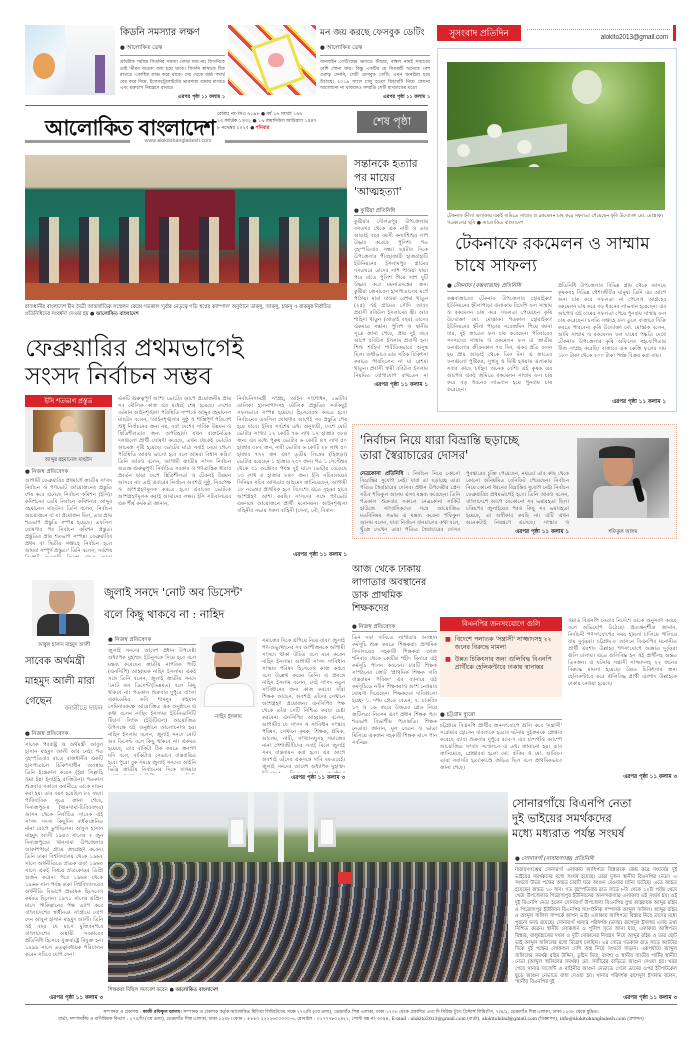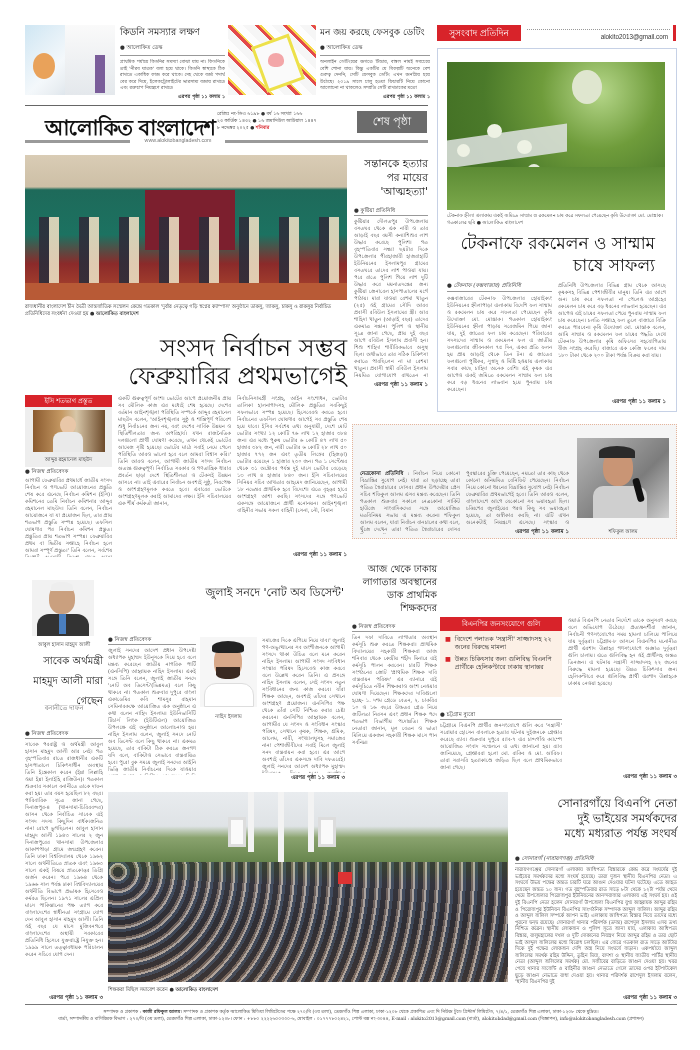--- a/index.html
+++ b/index.html
@@ -1,21 +1,21 @@
 <!DOCTYPE html>
 <html><head>
 <meta charset="utf-8">
 <style>
 *{box-sizing:border-box;margin:0;padding:0}
 body{width:700px;height:1050px;background:#fff;font-family:"DejaVu Serif",serif;color:#222;position:relative;overflow:hidden}
 .abs{position:absolute}
 .body-text{font-size:5.2px;line-height:7px;color:#444;text-align:justify;overflow:hidden}
 .byline{font-size:5.5px;color:#333}
 .cont{font-size:5.5px;font-weight:bold;color:#222}
-.hl{font-family:"DejaVu Sans",sans-serif;color:#111;text-align:right}
+.hl{font-family:"DejaVu Sans",sans-serif;color:#111;text-align:left}
 .photo{overflow:hidden}
 .rule{background:#999}
 .caption{font-size:5px;line-height:7px;color:#333}
 .redbar{background:#d8232a;color:#fff;font-family:"DejaVu Sans",sans-serif;text-align:center}
 </style>
 </head>
 <body>
 
 <div class="abs photo" style="left:25px;top:25px;width:90px;height:70px;background:linear-gradient(135deg,#cfe6f3 0%,#f4f8fb 45%,#e9eef2 60%,#b7c8d6 100%)">
   <div style="position:absolute;left:8px;top:28px;width:22px;height:26px;border-radius:50%;background:#e9a25a"></div>
@@ -88,39 +88,41 @@
   <b>আলোকিত বাংলাদেশ</b>
 </div>
 
 <div class="abs hl" style="left:354px;top:156px;width:74px;font-size:10.5px;line-height:14px">সন্তানকে হত্যার পর মায়ের 'আত্মহত্যা'</div>
 <div class="abs byline" style="left:354px;top:207px;width:74px">● <span>কুষ্টিয়া প্রতিনিধি</span></div>
 <div class="abs rule" style="left:354px;top:215px;width:74px;height:1px"></div>
 <div class="abs body-text" style="left:354px;top:218px;width:74px;height:160px">কুষ্টিয়ার দৌলতপুর উপজেলায় বসতঘর থেকে এক নারী ও তার আড়াই বছর বয়সী কন্যাশিশুর লাশ উদ্ধার করেছে পুলিশ। গত বৃহস্পতিবার সন্ধ্যা ছয়টার দিকে উপজেলার পীরহাজারী হাজরাহাটি ইউনিয়নের ইসলামপুর গ্রামের বসতঘরে তাদের লাশ পাওয়া যায়। পরে রাতে পুলিশ গিয়ে লাশ দুটি উদ্ধার করে ময়নাতদন্তের জন্য কুষ্টিয়া জেনারেল হাসপাতালের মর্গে পাঠায়। মারা যাওয়া রেশমা খাতুন (২৫) ওই গ্রামের সৌদি আরব প্রবাসী রবিউল ইসলামের স্ত্রী। আর শাহিদা খাতুন (আড়াই বছর) তাদের একমাত্র সন্তান। পুলিশ ও স্থানীয় সূত্রে জানা গেছে, প্রায় দুই বছর আগে রবিউল ইসলাম প্রবাসী হন। শিশু শাহিদা শারীরিকভাবে অসুস্থ ছিল। অর্থাভাবে তার সঠিক চিকিৎসা করাতে পারছিলেন না মা রেশমা খাতুন। প্রবাসী স্বামী রবিউল ইসলাম নিয়মিত যোগাযোগ রাখতেন না এবং সংসারের খরচ দিতেন না বলে পারিবারিক কলহ চলছিল। ধারণা করা হচ্ছে, আর্থিক সংকট ও অশান্তির মানসিকভাবে ভেঙে পড়েই রেশমা এই ঘটনা ঘটিয়েছেন।</div>
 <div class="abs cont" style="left:354px;top:381px;width:74px;text-align:right">এরপর পৃষ্ঠা ১১ কলাম ১</div>
 
 <div class="abs hl" style="left:25px;top:334px;width:322px;font-size:24px;line-height:28px">
+  <div>ফেব্রুয়ারির প্রথমভাগেই</div>
   <div>সংসদ নির্বাচন সম্ভব</div>
-  <div>ফেব্রুয়ারির প্রথমভাগেই</div>
 </div>
 
 <div class="abs" style="left:25px;top:395px;width:87px;height:72px;background:#eee"></div>
 <div class="abs redbar" style="left:25px;top:395px;width:87px;height:12px;font-size:6.5px;line-height:12px">ইসি শতভাগ প্রস্তুত</div>
 <div class="abs photo" style="left:33px;top:410px;width:72px;height:42px;background:linear-gradient(90deg,#8a5a2f,#c69a64 40%,#d7c6a8 60%,#6d4a2a)">
   <div style="position:absolute;left:27px;top:6px;width:16px;height:18px;border-radius:50%;background:#e9c7a8"></div>
   <div style="position:absolute;left:20px;top:22px;width:30px;height:20px;background:#eaeaea;border-radius:8px 8px 0 0"></div>
 </div>
 <div class="abs caption" style="left:25px;top:456px;width:87px;text-align:center">আব্দুর রহমানেল মাছউদ</div>
 <div class="abs byline" style="left:25px;top:468px;width:87px">● <span>নিজস্ব প্রতিবেদক</span></div>
 <div class="abs body-text" style="left:25px;top:477px;width:87px;height:80px">আগামী ফেব্রুয়ারির প্রথমার্ধে জাতীয় সংসদ নির্বাচন ও গণভোট আয়োজনের প্রস্তুতি শেষ করে এনেছে নির্বাচন কমিশন (ইসি)। কমিশনের তেমি নির্বাচন কমিশনার আব্দুর রহমানেল মাছউদ। তিনি বলেন, নির্বাচন আয়োজনে যা যা প্রয়োজন ছিল, তার প্রায় শতভাগ প্রস্তুতি সম্পন্ন হয়েছে। তফসিল ঘোষণার পর নির্বাচন কমিশন প্রস্তুত। প্রস্তুতির প্রায় শতভাগ সম্পন্ন। ফেব্রুয়ারির প্রথম বা দ্বিতীয় সপ্তাহে নির্বাচন হলে আমরা সম্পূর্ণ প্রস্তুত।' তিনি বলেন, সর্বশেষ রিপোর্ট অনুযায়ী বিদেশ থেকে আসা ভোটের কালি এসে পৌঁছেছে। এটি নির্বাচন প্রস্তুতির</div>
 <div class="abs body-text" style="left:118px;top:395px;width:113px;height:162px">একটি গুরুত্বপূর্ণ অংশ। ভোটের আগে প্রয়োজনীয় প্রায় সব মৌলিক কাজ এর মধ্যেই শেষ হয়েছে। দেশের বর্তমান আইনশৃঙ্খলা পরিস্থিতি সম্পর্কে আব্দুর রহমানেল মাছউদ বলেন, 'আইনশৃঙ্খলার সুষ্ঠু ও শান্তিপূর্ণ পরিবেশ শুধু নির্বাচনের জন্য নয়, বরং দেশের সার্বিক উন্নয়ন ও স্থিতিশীলতার জন্য অপরিহার্য। যখন রাজনৈতিক দলগুলো প্রার্থী ঘোষণা করেছে, তখন থেকেই ভোটের আমেজ সৃষ্টি হয়েছে। ভোটের মাঠে সবাই নেমে গেলে পরিস্থিতি আরও ভালো হবে বলে আমরা বিশ্বাস করি।' তিনি আরও বলেন, আগামী জাতীয় সংসদ নির্বাচন অত্যন্ত গুরুত্বপূর্ণ। নির্বাচিত সরকার ও গণতান্ত্রিক ধারার প্রবর্তন ছাড়া দেশে স্থিতিশীলতা ও টেকসই উন্নয়ন আসবে না। তাই এবারের নির্বাচন অবশ্যই সুষ্ঠু, নিরপেক্ষ ও অংশগ্রহণমূলক করতে হবে। এবারের ভোটকে অংশগ্রহণমূলক করাই আমাদের লক্ষ্য। ইসি সচিবালয়ের এক শীর্ষ কর্মকর্তা জানান,</div>
 <div class="abs body-text" style="left:237px;top:395px;width:110px;height:155px">নির্বাচনিসামগ্রী সংগ্রহ, আইন সংশোধন, ভোটার তালিকা হালনাগাদসহ মৌলিক প্রস্তুতির সবকিছুই সফলভাবে সম্পন্ন হয়েছে। হিসেবেরও করতে হবে। নির্বাচনের তফসিল ঘোষণার আগেই সব প্রস্তুতি শেষ হয়ে যাবে। ইসির সর্বশেষ তথ্য অনুযায়ী, দেশে মোট ভোটার সংখ্যা ১২ কোটি ৭৬ লাখ ১২ হাজার ৩৮৪ জন। এর মধ্যে পুরুষ ভোটার ৬ কোটি ৪৭ লাখ ৫০ হাজার ৩৮২ জন, নারী ভোটার ৬ কোটি ২৮ লাখ ৫০ হাজার ৭৭২ জন এবং তৃতীয় লিঙ্গের (হিজড়া) ভোটার রয়েছেন ১ হাজার ২৩০ জন। গত ১ সেপ্টেম্বর থেকে ৩১ অক্টোবর পর্যন্ত দুই মাসে ভোটার বেড়েছে ১৩ লাখ ৪ হাজার ৮৪০ জন। ইসি সচিবালয়ের সিনিয়র সচিব আখতার আহমেদ জানিয়েছেন, আগামী ১৮ নভেম্বর প্রাথমিক হবে বিদেশে। এতে বৃহত্তর হারে অংশগ্রহণ আশা করছি। সংসদের সঙ্গে গণভোট একসঙ্গে আয়োজনে প্রার্থী মনোনয়ন। আইনশৃঙ্খলা বাহিনীর সভায় সকল বাহিনী (সেনা, নৌ, বিমান</div>
 <div class="abs cont" style="left:237px;top:551px;width:110px;text-align:right">এরপর পৃষ্ঠা ১১ কলাম ১</div>
 
 <div class="abs" style="left:352px;top:424px;width:325px;height:115px;background:#f5f5f5;border:1px dotted #e6b49a"></div>
 <div class="abs hl" style="left:360px;top:433px;width:210px;font-size:11.5px;line-height:15px">
+  <div>'নির্বাচন নিয়ে যারা বিভ্রান্তি ছড়াচ্ছে</div>
+  <div>তারা স্বৈরাচারের দোসর'</div>
 </div>
 <div class="abs body-text" style="left:360px;top:470px;width:100px;height:64px">
   <b style="color:#222">নেত্রকোনা প্রতিনিধি</b> <span>: নির্বাচন নিয়ে কোনো বিভ্রান্তির সুযোগ নেই। যারা তা ছড়াচ্ছে তারা পতিত স্বৈরাচারের দোসর। প্রধান উপদেষ্টার প্রেস সচিব শফিকুল আলম এসব মন্তব্য করেছেন। তিনি গতকাল শুক্রবার সকালে নেত্রকোনা সার্কিট হাউজে সাংবাদিকদের সঙ্গে আয়োজিত মতবিনিময় সভায় এ মন্তব্য করেন। শফিকুল আলম বলেন, যারা নির্বাচন বানচালের কথা বলে, খুঁজে দেখেন তারা পতিত স্বৈরাচারের দোসর ছিলেন। কেউ হয়তো</span>
 </div>
 <div class="abs body-text" style="left:466px;top:470px;width:103px;height:56px">পুরস্কারের চুক্তি পেয়েছেন, নয়তো তার কাছ থেকে কোনো অনিয়মিত বেনিফিট পেয়েছেন। নির্বাচন নিয়ে কোনো ধরনের বিভ্রান্তির সুযোগ নেই। নির্বাচন ফেব্রুয়ারির প্রথমভাগেই হবে। তিনি আরও বলেন, বাংলাদেশে আগে যেকোনো সব ভয়াবহতা ছিল। চব্বিশের জুলাইয়ের পরও কিছু সব ভয়াবহতা হয়েছে, তা অস্বীকার করছি না। এটি এখন অনেকটাই নিয়ন্ত্রণে এসেছে। সংস্কার ও সাংবাদিকতা নিয়ে এক প্রশ্নের জবাবে প্রেস উপদেষ্টা</div>
 <div class="abs cont" style="left:466px;top:528px;width:103px;text-align:right">এরপর পৃষ্ঠা ১১ কলাম ১</div>
 <div class="abs photo" style="left:577px;top:438px;width:92px;height:80px;background:linear-gradient(135deg,#b9b9b9,#7c7c7c 60%,#d0d0d0)">
   <div style="position:absolute;left:26px;top:12px;width:30px;height:36px;border-radius:45%;background:#c99575"></div>
   <div style="position:absolute;left:22px;top:8px;width:36px;height:12px;border-radius:50% 50% 0 0;background:#2a2a2a"></div>
   <div style="position:absolute;left:16px;top:48px;width:54px;height:32px;background:#cfcfcf;border-radius:10px 10px 0 0"></div>
@@ -129,28 +131,29 @@
 <div class="abs caption" style="left:577px;top:528px;width:92px;text-align:center">শফিকুল আলম</div>
 
 <div class="abs photo" style="left:32px;top:580px;width:62px;height:56px;background:#f2f2f2">
   <div style="position:absolute;left:17px;top:4px;width:26px;height:30px;border-radius:45%;background:#caa07f"></div>
   <div style="position:absolute;left:19px;top:2px;width:22px;height:9px;border-radius:50% 50% 0 0;background:#eee"></div>
   <div style="position:absolute;left:5px;top:34px;width:52px;height:22px;background:#333;border-radius:12px 12px 0 0"></div>
   <div style="position:absolute;left:27px;top:34px;width:7px;height:20px;background:#4a7fc0"></div>
 </div>
 <div class="abs caption" style="left:25px;top:641px;width:78px;text-align:center">আবুল হাসান মাহমুদ আলী</div>
 <div class="abs hl" style="left:25px;top:651px;width:78px;font-size:10px;line-height:20px">সাবেক অর্থমন্ত্রী মাহমুদ আলী মারা গেছেন</div>
-<div class="abs" style="left:25px;top:703px;width:78px;font-family:'DejaVu Sans',sans-serif;font-size:6.5px;color:#666;text-align:center">বনানীতে দাফন</div>
+<div class="abs" style="left:25px;top:703px;width:78px;font-family:'DejaVu Sans',sans-serif;font-size:6.5px;color:#666;text-align:right">বনানীতে দাফন</div>
 <div class="abs byline" style="left:25px;top:730px;width:78px">● <span>নিজস্ব প্রতিবেদক</span></div>
 <div class="abs rule" style="left:25px;top:738px;width:78px;height:1px"></div>
 <div class="abs body-text" style="left:25px;top:741px;width:78px;height:252px">সাবেক পররাষ্ট্র ও অর্থমন্ত্রী আবুল হাসান মাহমুদ আলী আর নেই। গত বৃহস্পতিবার রাতে রাজধানীর একটি হাসপাতালে চিকিৎসাধীন অবস্থায় তিনি ইন্তেকাল করেন (ইন্না লিল্লাহি ওয়া ইন্না ইলাইহি রাজিউন)। গতকাল শুক্রবার সকালে বনানীতে তাকে দাফন করা হয়। তার বয়স হয়েছিল ৮২ বছর। পারিবারিক সূত্রে জানা গেছে, দিনাজপুর-৪ (খানসামা-চিরিরবন্দর) আসন থেকে নির্বাচিত সাবেক এই সংসদ সদস্য কিছুদিন বার্ধক্যজনিত নানা রোগে ভুগছিলেন। আবুল হাসান মাহমুদ আলী ১৯৪৩ সালের ২ জুন দিনাজপুরের খানসামা উপজেলার আকাশপাড়া গ্রামে জন্মগ্রহণ করেন। তিনি ঢাকা বিশ্ববিদ্যালয় থেকে ১৯৬২ সালে অর্থনীতিতে স্নাতক এবং ১৯৬৩ সালে একই বিষয়ে স্নাতকোত্তর ডিগ্রি অর্জন করেন। পরে ১৯৬৪ থেকে ১৯৬৬ সাল পর্যন্ত ঢাকা বিশ্ববিদ্যালয়ের অর্থনীতি বিভাগে প্রভাষক হিসেবেও কর্মরত ছিলেন। ১৯৭১ সালের এপ্রিল মাসে পাকিস্তানের পক্ষ ত্যাগ করে বাংলাদেশের স্বাধীনতা সংগ্রামে যোগ দেন আবুল হাসান মাহমুদ আলী। তিনি ওই বছর যে মাসে মুজিবনগরে বাংলাদেশের অস্থায়ী সরকারের প্রতিনিধি হিসেবে যুক্তরাষ্ট্রে নিযুক্ত হন। ১৯৯৯ সালে তত্ত্বাবধায়ক পরিচালন করেন সচিবে যোগ দেন।</div>
 <div class="abs cont" style="left:25px;top:994px;width:78px;text-align:right">এরপর পৃষ্ঠা ১১ কলাম ৩</div>
 
 <div class="abs hl" style="left:104px;top:582px;width:240px;font-size:11px;line-height:22px">
   <div>জুলাই সনদে 'নোট অব ডিসেন্ট'</div>
+  <div>বলে কিছু থাকবে না : নাহিদ</div>
 </div>
 <div class="abs byline" style="left:108px;top:636px;width:88px">● <span>নিজস্ব প্রতিবেদক</span></div>
 <div class="abs rule" style="left:108px;top:644px;width:88px;height:1px"></div>
 <div class="abs body-text" style="left:108px;top:647px;width:88px;height:128px">জুলাই সনদের আদেশ প্রধান উপদেষ্টা অধ্যাপক মুহাম্মদ ইউনূসকে দিয়ে হবে বলে মন্তব্য করেছেন জাতীয় নাগরিক পার্টি (এনসিপি) আহ্বায়ক নাহিদ ইসলাম। একই সঙ্গে তিনি বলেন, জুলাই জাতীয় সনদে 'নোট অব ডিসেন্ট'(ভিন্নমত) বলে কিছু থাকবে না। গতকাল শুক্রবার দুপুরে বাংলা একাডেমির কবি শামসুর রাহমান সেমিনারকক্ষে আয়োজিত এক অনুষ্ঠানে এ কথা বলেন নাহিদ ইসলাম। ইউনিভার্সিটি টিচার্স লিংক (ইউটিএল) আয়োজিত উপলক্ষে এই অনুষ্ঠানে আলোচনাও হয়। নাহিদ ইসলাম বলেন, জুলাই সনদে নোট অব ডিসেন্ট বলে কিছু থাকবে না। একমত হয়েছে, তার বাকিটা ঠিক করতে জনগণ যদি বলে, বাকিটাও সেভাবে বাস্তবায়িত হবে। পুরো বুক সময়ে জুলাই সনদের আইনি ভিত্তি জাতীয় নির্বাচনের দিকে যাওয়ার আশা প্রকাশ এনসিপির আহ্বায়ক। তিনি বলেন, 'আমরা অনুষ্ঠানের আকাঙ্ক্ষাকে ধারণ করে নতুন</div>
 <div class="abs photo" style="left:200px;top:637px;width:57px;height:70px;background:#f6f6f6">
   <div style="position:absolute;left:14px;top:8px;width:28px;height:34px;border-radius:45%;background:#d8a98a"></div>
   <div style="position:absolute;left:12px;top:4px;width:32px;height:12px;border-radius:50% 50% 20% 20%;background:#222"></div>
   <div style="position:absolute;left:16px;top:30px;width:24px;height:12px;border-radius:0 0 40% 40%;background:#3a2a22"></div>
   <div style="position:absolute;left:4px;top:46px;width:50px;height:24px;background:#fff;border-radius:12px 12px 0 0;border:1px solid #ddd"></div>
 </div>

